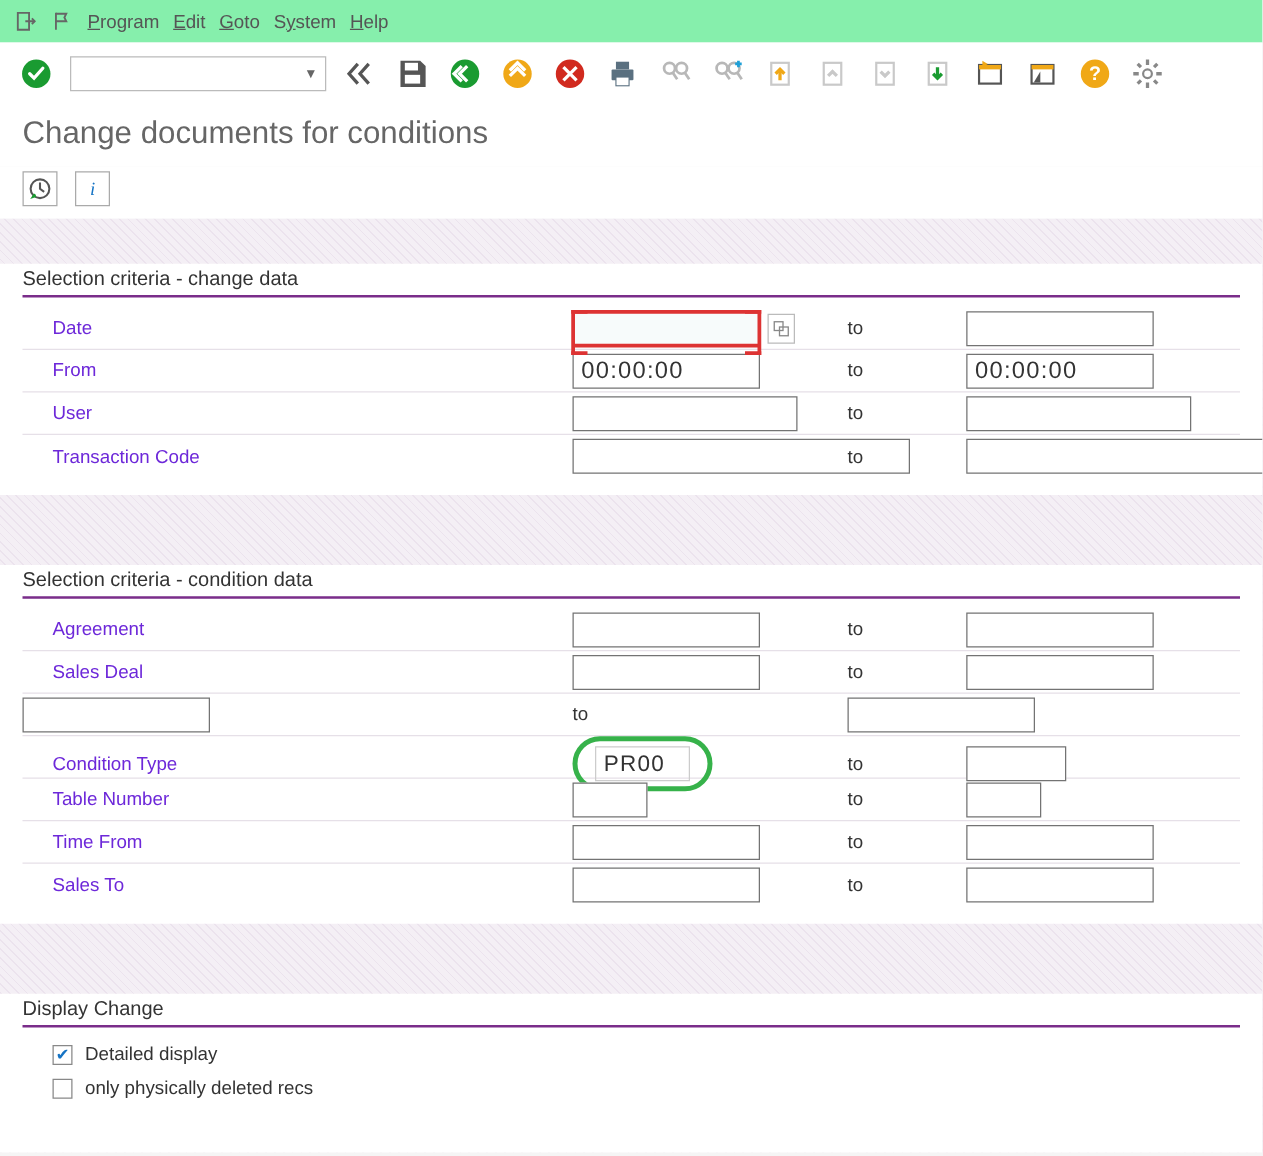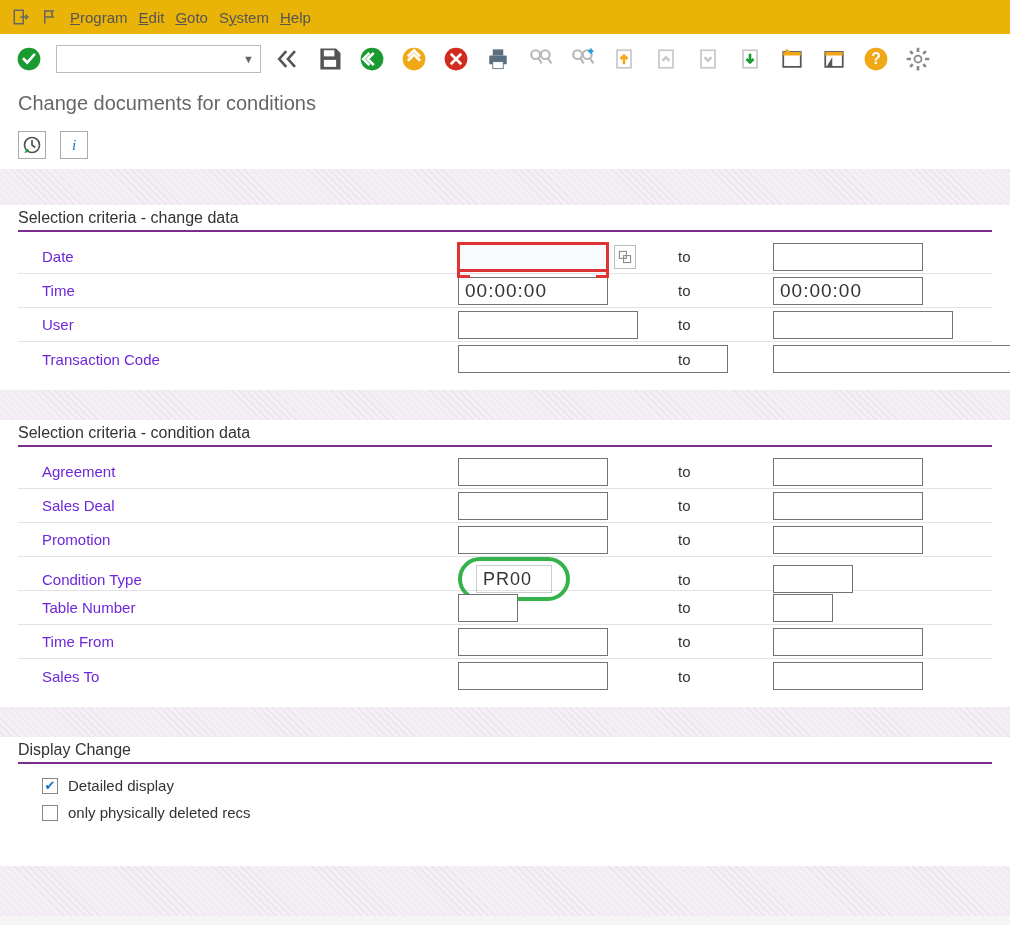--- a/index.html
+++ b/index.html
@@ -10,21 +10,21 @@
     width: 1010px;
     height: 925px;
     overflow: hidden;
     color: #333;
   }
   .menubar {
     display: flex;
     align-items: center;
     gap: 11px;
     padding: 6px 12px;
-    background: #eab308;
+    background: #86efac;
     height: 34px;
   }
   .menubar .menu-icon { width: 18px; height: 18px; display: inline-flex; align-items:center; }
   .menubar .menu-item {
     cursor: pointer;
     color: #555;
   }
   .menubar .menu-item .ul { text-decoration: underline; }
   .toolbar {
     display: flex;
@@ -45,21 +45,21 @@
     padding-right: 6px;
   }
   .toolbar .cmd-field .caret { color: #666; font-size: 11px; }
   .tb-icon {
     width: 30px; height: 30px;
     display:inline-flex; align-items:center; justify-content:center;
     cursor: pointer;
   }
   .tb-icon svg { width: 28px; height: 28px; }
   .page-title {
-    font-size: 20px;
+    font-size: 25px;
     color: #666;
     padding: 4px 18px 12px 18px;
     background: #fff;
   }
   .sub-toolbar {
     display:flex;
     gap: 14px;
     padding: 4px 18px 10px 18px;
     background: #fff;
   }
@@ -72,21 +72,21 @@
   .canvas {
     background:
       repeating-linear-gradient(45deg, rgba(160,120,170,0.10) 0, rgba(160,120,170,0.10) 1px, transparent 1px, transparent 5px),
       #f4eff5;
     padding: 36px 0 10px 0;
     height: calc(925px - 34px - 54px - 46px - 44px);
     overflow: hidden;
   }
   .section {
     background: #fff;
-    margin: 0 0 30px 0;
+    margin: 0 0 56px 0;
     padding: 2px 18px 14px 18px;
     position: relative;
   }
   .section-title {
     font-size: 16px;
     color: #333;
     padding: 2px 0 3px 0;
     border-bottom: 2px solid #7a2d8a;
     margin-bottom: 8px;
   }
@@ -352,21 +352,21 @@
               <rect x="2" y="2" width="10" height="10"></rect>
               <rect x="8" y="8" width="10" height="10"></rect>
             </svg>
         </span>
       </div>
       <div class="to-label">to</div>
       <div><input class="field med" value="" style=""></div>
     </div>
 
     <div class="row">
-      <div class="label">Time</div>
+      <div class="label">From</div>
       <div><input class="field" style="width: 150px; font-size: 19px; letter-spacing: 1px;" value="00:00:00"></div>
       <div class="to-label">to</div>
       <div><input class="field to-med" style="font-size: 19px; letter-spacing: 1px;" value="00:00:00"></div>
     </div>
 
     <div class="row">
       <div class="label">User</div>
       <div><input class="field" style="width: 180px;" value=""></div>
       <div class="to-label">to</div>
       <div><input class="field" style="width: 180px;" value=""></div>
@@ -391,21 +391,20 @@
     </div>
 
     <div class="row">
       <div class="label">Sales Deal</div>
       <div><input class="field med" value="" style=""></div>
       <div class="to-label">to</div>
       <div><input class="field med" value="" style=""></div>
     </div>
 
     <div class="row">
-      <div class="label">Promotion</div>
       <div><input class="field med" value="" style=""></div>
       <div class="to-label">to</div>
       <div><input class="field med" value="" style=""></div>
     </div>
 
     <div class="row">
       <div class="label">Condition Type</div>
       <div>
         <span class="highlight-pill">
           <span class="inner">PR00</span>

